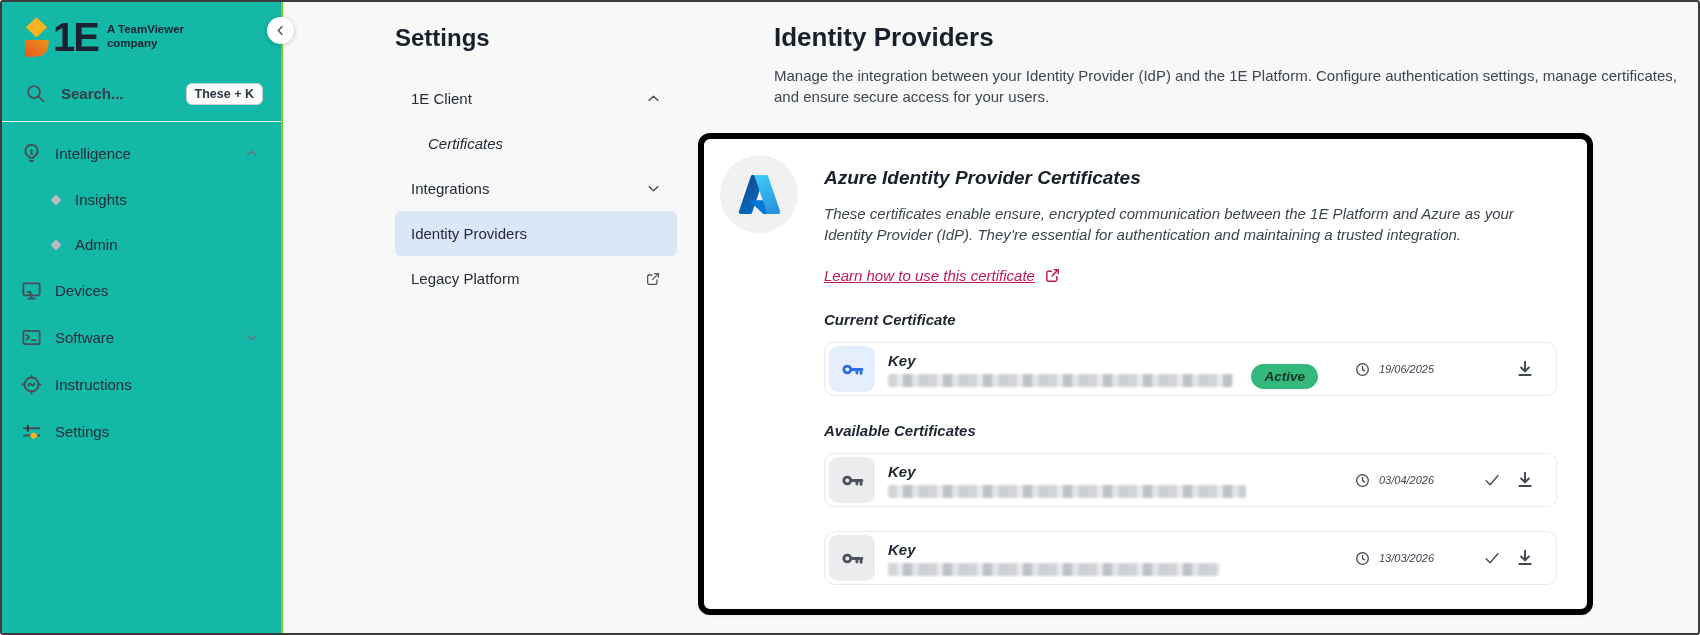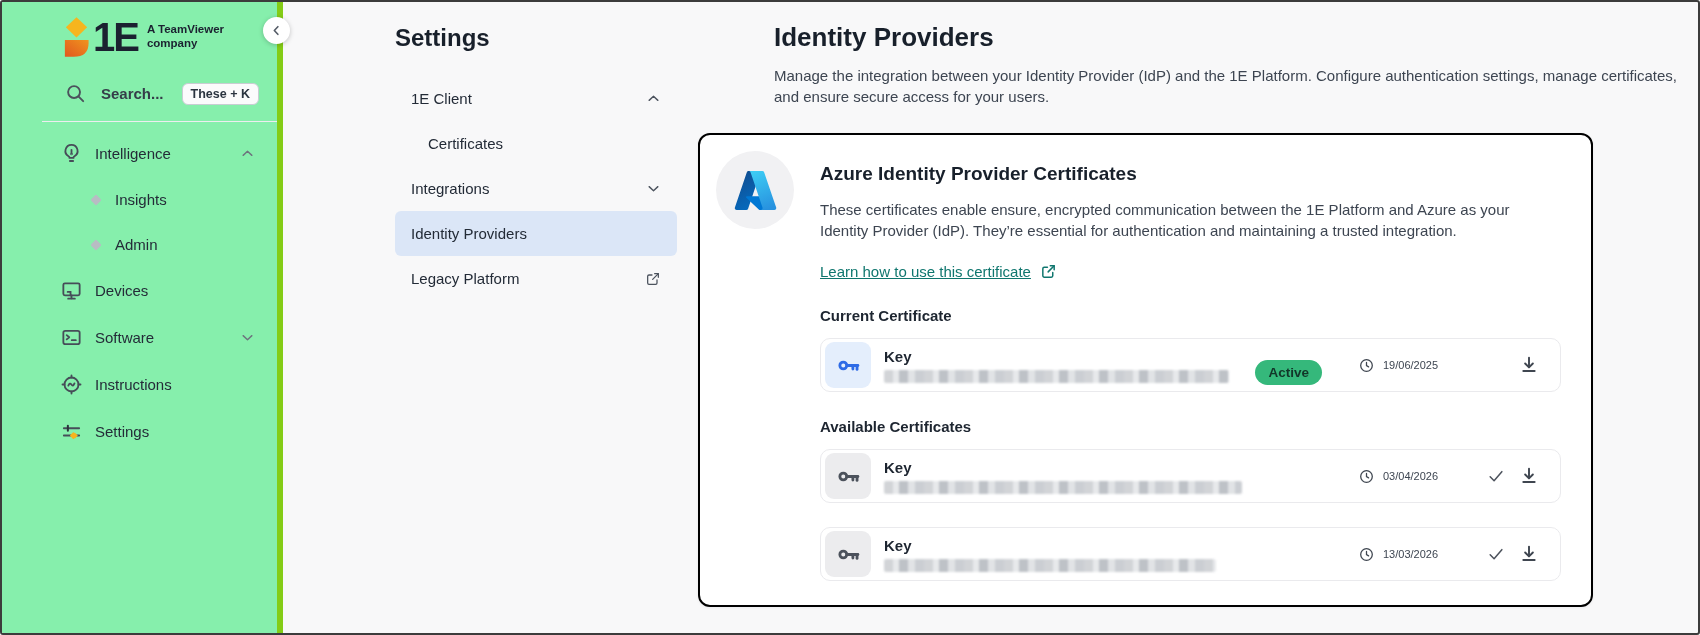--- a/index.html
+++ b/index.html
@@ -3,21 +3,21 @@
 <meta charset="utf-8">
 <style>
   html,body{margin:0;padding:0;background:#fff;}
   *{box-sizing:border-box;}
   .app{
     width:1700px;height:635px;border:2px solid #3c3c3c;border-radius:3px;
     display:flex;background:#f8f8f9;position:relative;overflow:hidden;
     font-family:"Liberation Sans",sans-serif;color:#1d2530;
   }
   
-  .sidebar{width:281px;min-width:281px;background:#86efac;border-right:6px solid #84cc16;position:relative;padding-left:40px;}
+  .sidebar{width:281px;min-width:281px;background:#14b8a6;border-right:2px solid #84cc16;position:relative;}
   .logo-row{display:flex;align-items:center;padding:13px 16px 10px 20px;height:66px;}
   .logo-mark{width:29px;height:42px;flex:none;}
   .logo-1e{font-size:40px;font-weight:800;letter-spacing:-2px;color:#1b2130;margin-left:2px;line-height:1;}
   .tagline{margin-left:9px;font-size:11.5px;font-weight:800;line-height:1.2;color:#1b2130;}
   .collapse-btn{position:absolute;right:-13px;top:15px;width:27px;height:27px;border-radius:50%;
     background:#fff;border:none;box-shadow:0 1px 5px rgba(0,0,0,.22);color:#565d68;z-index:6;
     display:flex;align-items:center;justify-content:center;cursor:pointer;padding:0;}
   .search-row{display:flex;align-items:center;gap:14px;padding:14px 18px 16px 22px;border-bottom:1px solid #ededf0;cursor:pointer;font-weight:bold;}
   .search-text{font-size:15px;color:#353d49;}
   .kbd{margin-left:auto;border:1px solid #c9cdd3;border-radius:6px;padding:3px 8px;font-size:12.5px;color:#2b3440;background:#fbfbfc;}
@@ -25,35 +25,35 @@
   .nav-item{display:flex;align-items:center;height:47px;padding:0 22px 0 18px;gap:12px;font-size:15px;color:#242c38;cursor:pointer;}
   .nav-icon{width:23px;height:23px;color:#464d58;flex:none;display:flex;}
   .nav-chev{margin-left:auto;color:#6d737d;display:flex;}
   .sub-item{display:flex;align-items:center;height:45px;padding-left:50px;gap:15px;font-size:15px;color:#242c38;cursor:pointer;}
   .bullet{width:8px;height:8px;background:#b8bcc3;transform:rotate(45deg);border-radius:1.5px;flex:none;}
   
   .settings-panel{width:415px;min-width:415px;padding:14px 0 0 112px;}
   .settings-panel h2{font-size:24px;font-weight:700;margin:8px 0 24px;color:#18202b;}
   .tree{width:282px;font-size:15px;}
   .tree-row{height:45px;display:flex;align-items:center;padding:0 16px;border-radius:6px;color:#232b37;cursor:pointer;}
-  .tree-row.child{padding-left:33px;}
+  .tree-row.child{padding-left:33px;font-style:italic;}
   .tree-row.selected{background:#dbe6f7;}
   .tree-trail{margin-left:auto;color:#4c535e;display:flex;}
   
   .main{flex:1;padding-top:14px;}
   .main-header{padding-left:76px;}
   .main-header h1{font-size:26px;font-weight:700;margin:6px 0 12px;color:#18202b;}
   .page-desc{font-size:15px;line-height:21px;color:#3d4551;max-width:990px;margin:0 0 26px;}
-  .card{width:895px;background:#fff;border:2px solid #000000;border-radius:12px;
-    box-shadow:0 1px 3px rgba(16,24,40,.06);padding:16px 16px 24px;display:flex;gap:26px;}
+  .card{width:895px;background:#fff;border:6px solid #000000;border-radius:12px;
+    box-shadow:0 1px 3px rgba(16,24,40,.06);padding:16px 16px 24px;display:flex;gap:26px;font-style:italic;}
   .avatar{width:78px;height:78px;border-radius:50%;background:#f1f1f3;display:flex;align-items:center;justify-content:center;flex:none;}
   .card-body{flex:1;padding-top:4px;padding-right:14px;}
   .card-body h3{font-size:19px;font-weight:700;margin:8px 0 14px;color:#18202b;}
   .card-desc{font-size:15px;line-height:21px;color:#3d4551;max-width:780px;margin:0 0 22px;}
-  .learn-link{display:inline-flex;align-items:center;gap:9px;color:#0f766e;font-size:15px;font-weight:500;text-decoration:underline;cursor:pointer;}
+  .learn-link{display:inline-flex;align-items:center;gap:9px;color:#be185d;font-size:15px;font-weight:500;text-decoration:underline;cursor:pointer;}
   .section-title{font-size:15px;font-weight:700;margin:26px 0 14px;color:#1d2530;}
   .cert-row{display:flex;align-items:center;border:1px solid #eaeaed;border-radius:10px;height:54px;
     padding:4px 20px 4px 4px;background:#fff;margin-bottom:24px;}
   .cert-row:last-child{margin-bottom:0;}
   .key-badge{width:46px;height:46px;border-radius:9px;display:flex;align-items:center;justify-content:center;flex:none;}
   .key-blue{background:#e4eefc;color:#2e6be6;}
   .key-gray{background:#ececee;color:#4c525c;}
   .key-info{margin-left:13px;}
   .key-label{font-size:15px;font-weight:600;color:#1d2530;margin-bottom:5px;}
   .masked{height:13px;border-radius:2px;filter:blur(1.1px);opacity:.8;

